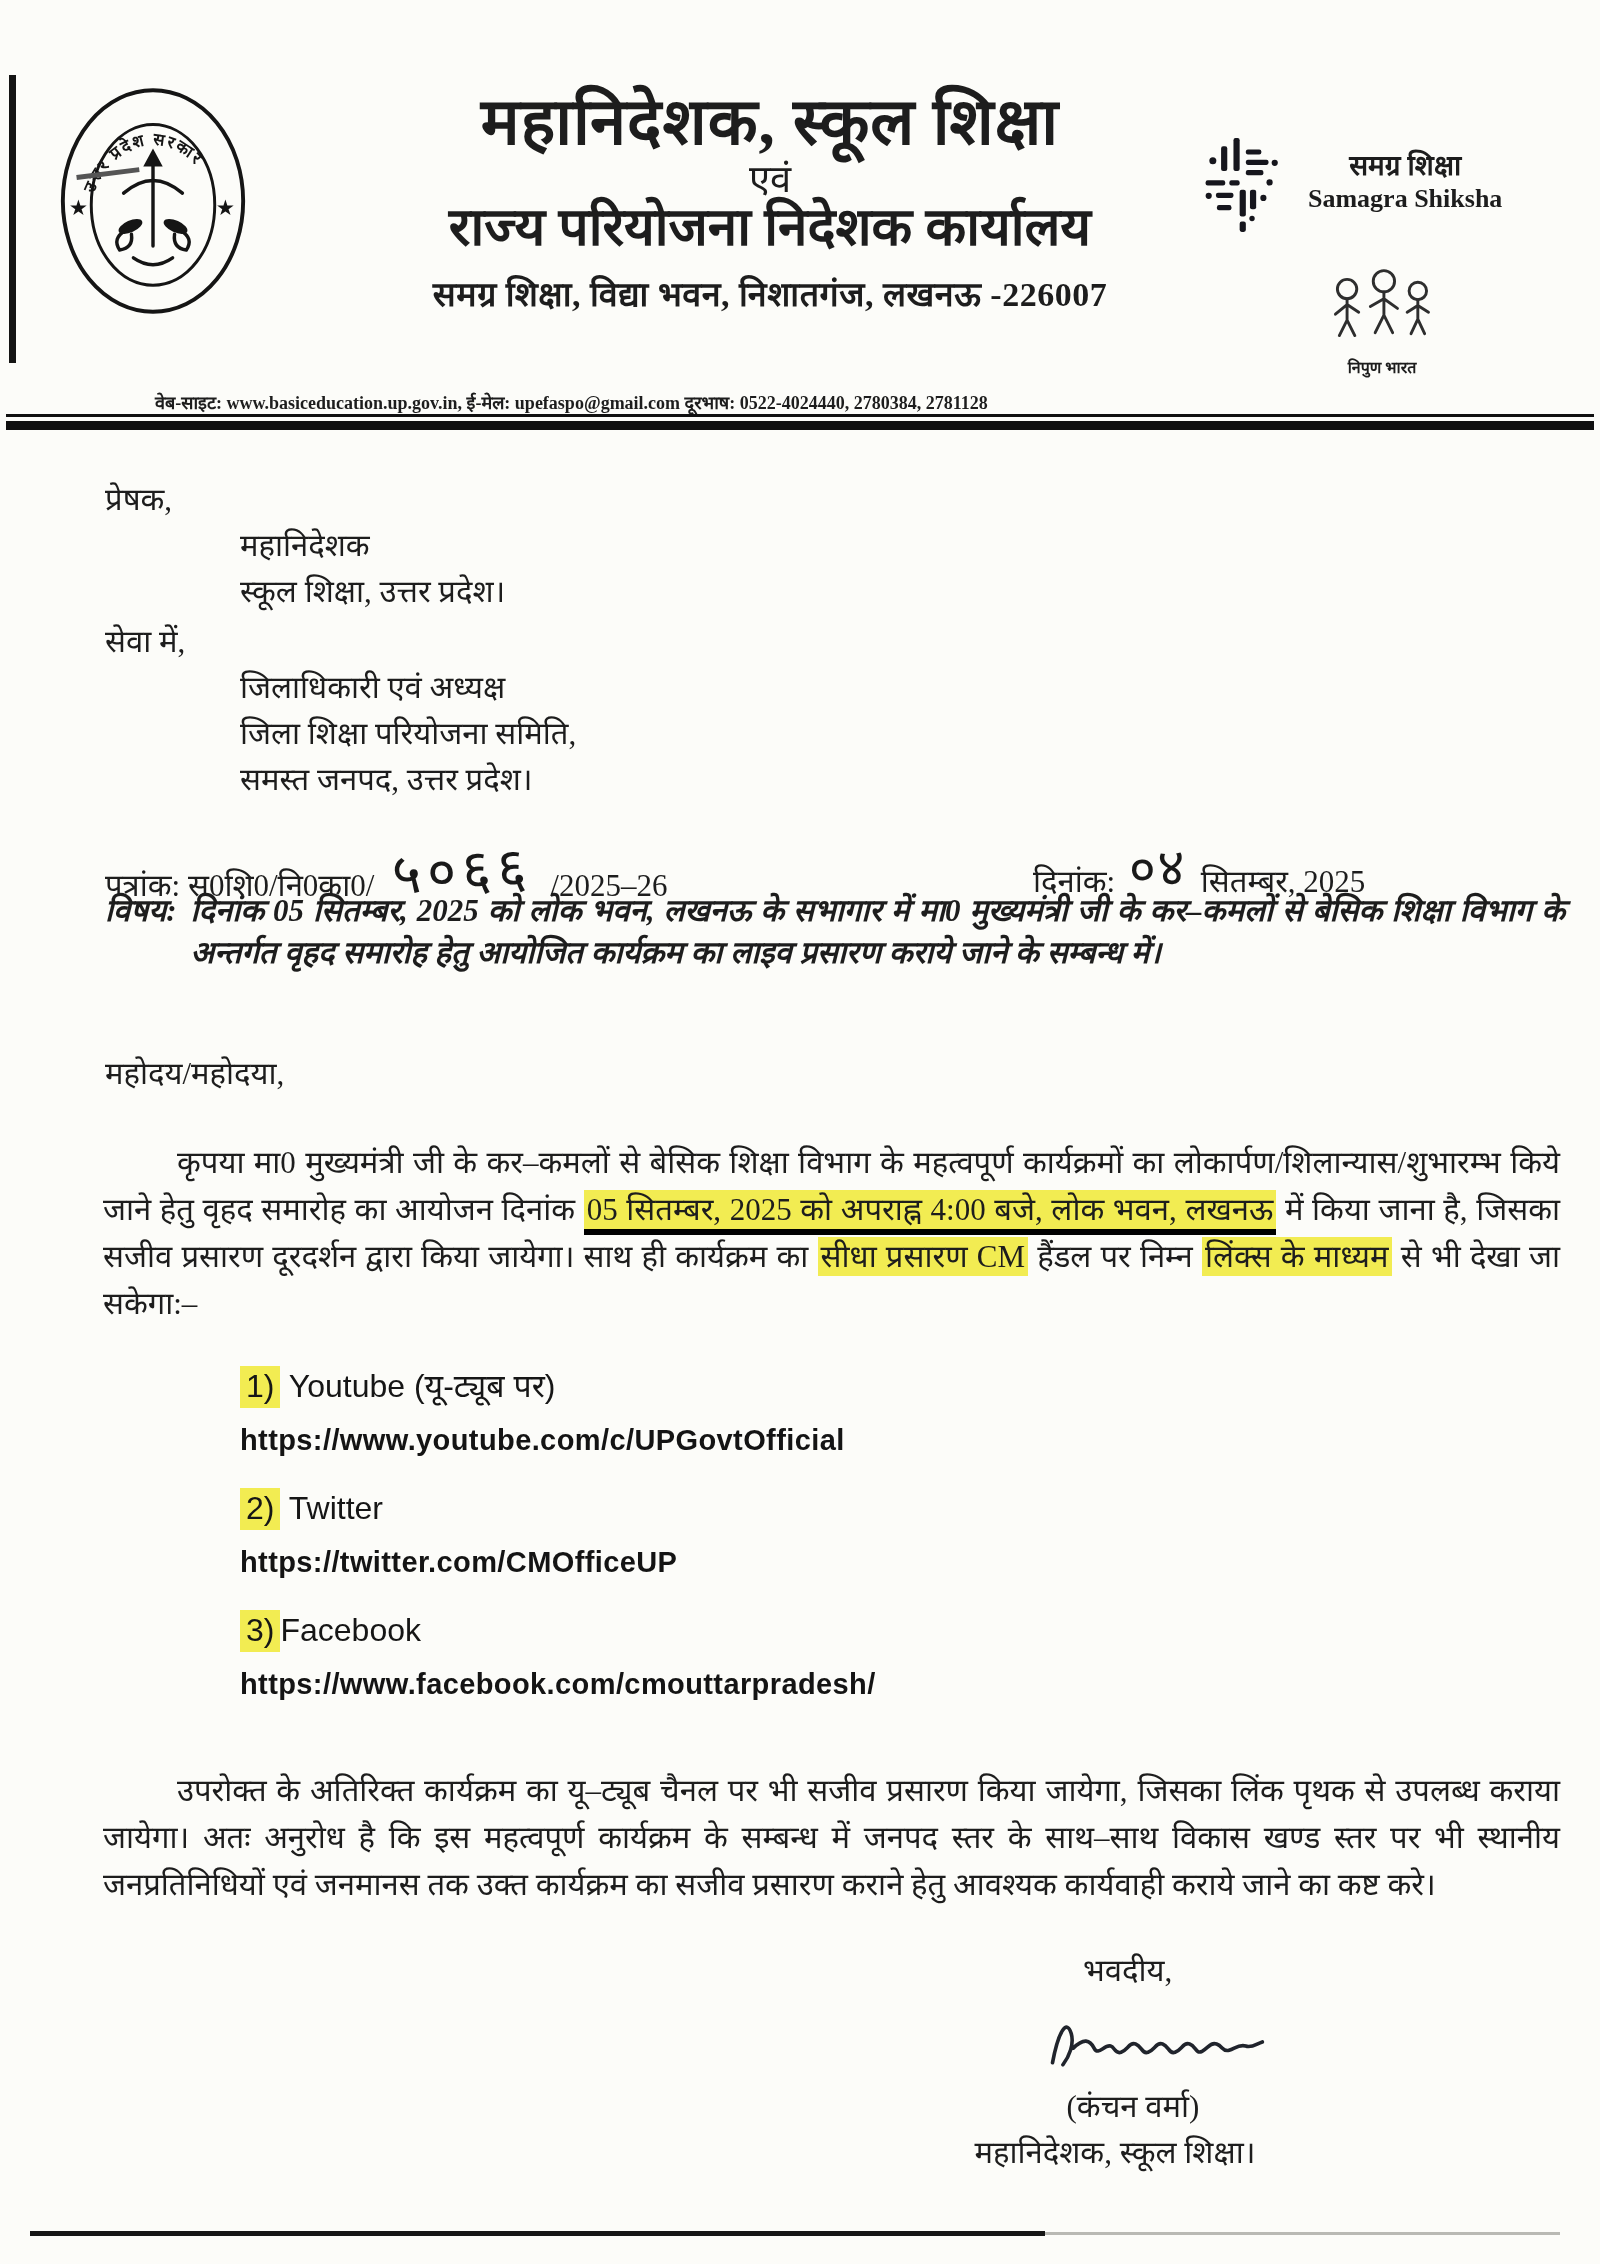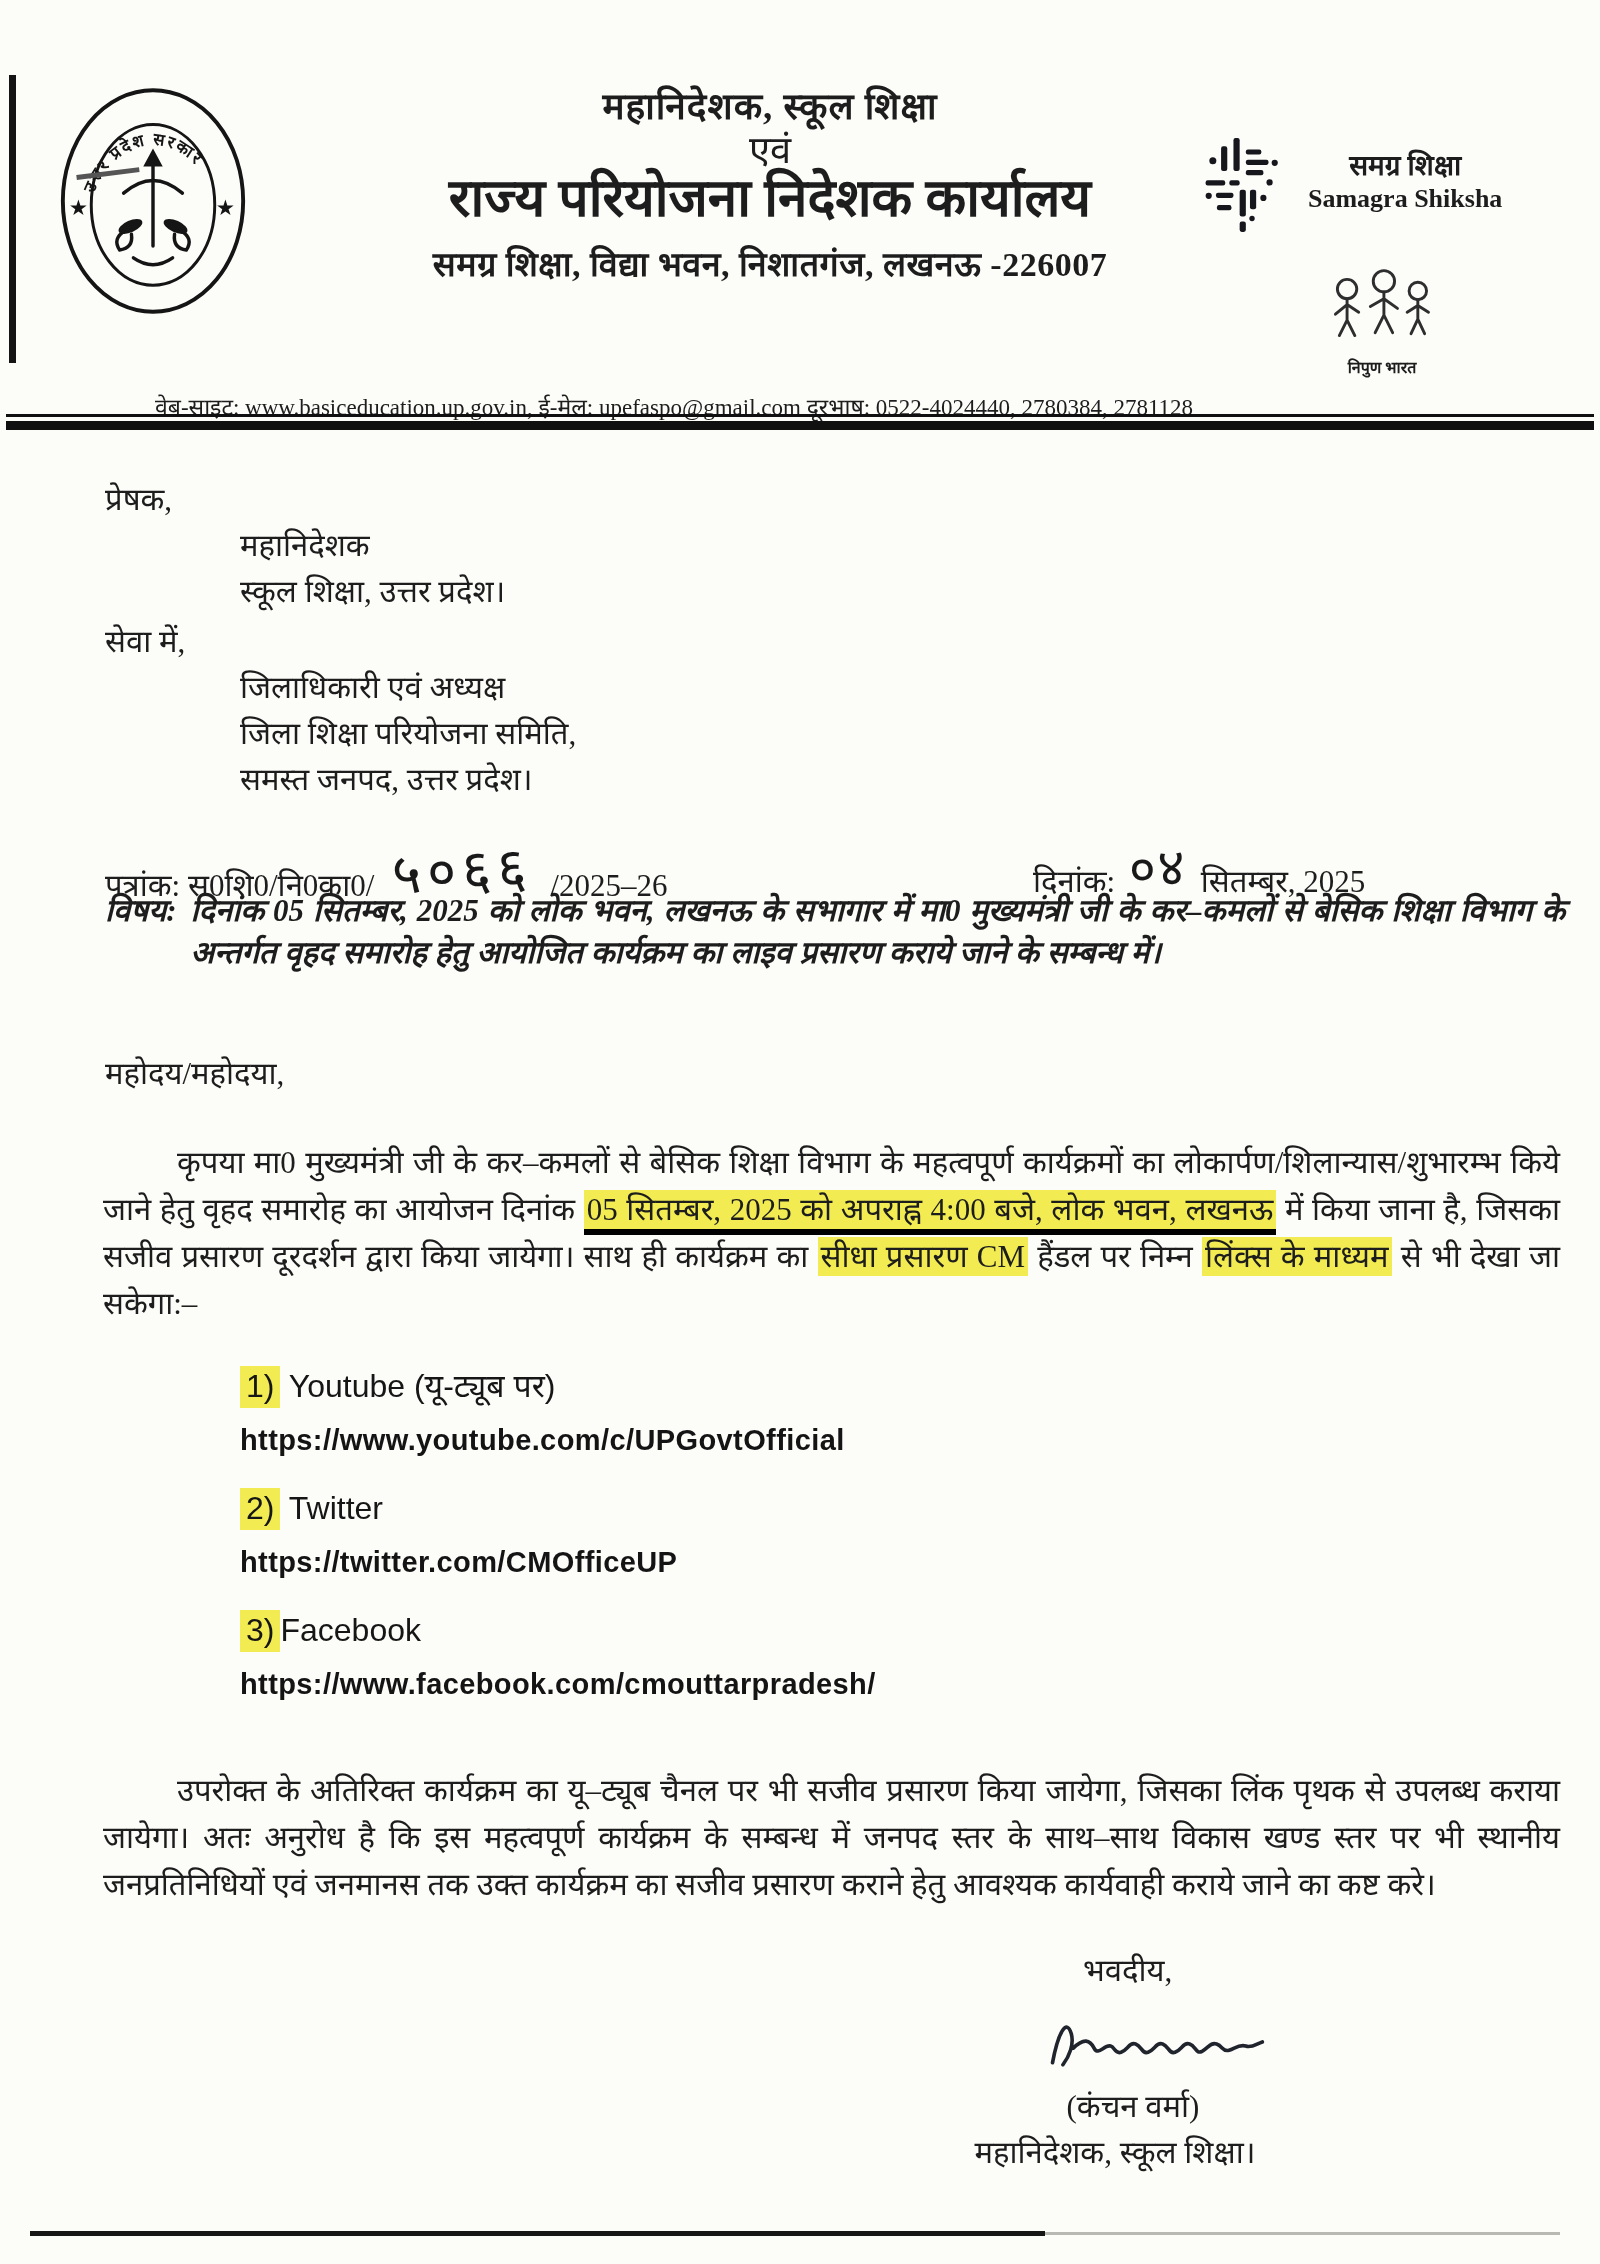--- a/index.html
+++ b/index.html
@@ -8,25 +8,25 @@
     background:#fcfcf9; overflow:hidden;
     font-family:"Liberation Serif", serif; color:#1d1d1d;
   }
   
   .scan-edge-left { position:absolute; left:9px; top:75px; width:7px; height:288px; background:#141414; }
   .scan-line-bottom { position:absolute; left:30px; top:2231px; width:1015px; height:5px; background:#161616; }
   .scan-line-bottom-faint { position:absolute; left:1045px; top:2232px; width:515px; height:3px; background:#b9b9b4; }
   
   .emblem { position:absolute; left:55px; top:82px; width:196px; height:238px; }
   .title-block { position:absolute; left:330px; top:88px; width:880px; text-align:center; }
-  .t1 { font-size:37px; font-weight:700; letter-spacing:1px; line-height:1.05; }
+  .t1 { font-size:65px; font-weight:700; letter-spacing:1px; line-height:1.05; }
   .t2 { font-size:38px; font-weight:400; line-height:1.0; margin-top:4px; }
   .t3 { font-size:53px; font-weight:700; line-height:1.05; margin-top:2px; }
   .addr { font-size:34px; font-weight:700; margin-top:14px; letter-spacing:0.5px; }
-  .contact { position:absolute; left:155px; top:390px; width:1300px; font-size:23px; font-weight:400; white-space:nowrap; }
+  .contact { position:absolute; left:155px; top:390px; width:1300px; font-size:18px; font-weight:700; white-space:nowrap; }
   .rule-a { position:absolute; left:6px; top:414px; width:1588px; height:3px; background:#101010; }
   .rule-b { position:absolute; left:6px; top:421px; width:1588px; height:9px; background:#101010; }
   .samagra-logo { position:absolute; left:1203px; top:136px; width:96px; height:98px; }
   .samagra-text { position:absolute; left:1308px; top:148px; line-height:1.25;text-align:center; }
   .samagra-hi { font-size:28px; font-weight:700; }
   .samagra-en { font-size:26px; font-weight:700; }
   .nipun-logo { position:absolute; left:1318px; top:258px; width:126px; height:96px; }
   .nipun-caption { position:absolute; left:1310px; top:356px; width:144px; text-align:center; font-size:16px; font-weight:700; }
   
   .body-text { font-size:31px; line-height:47px; }

